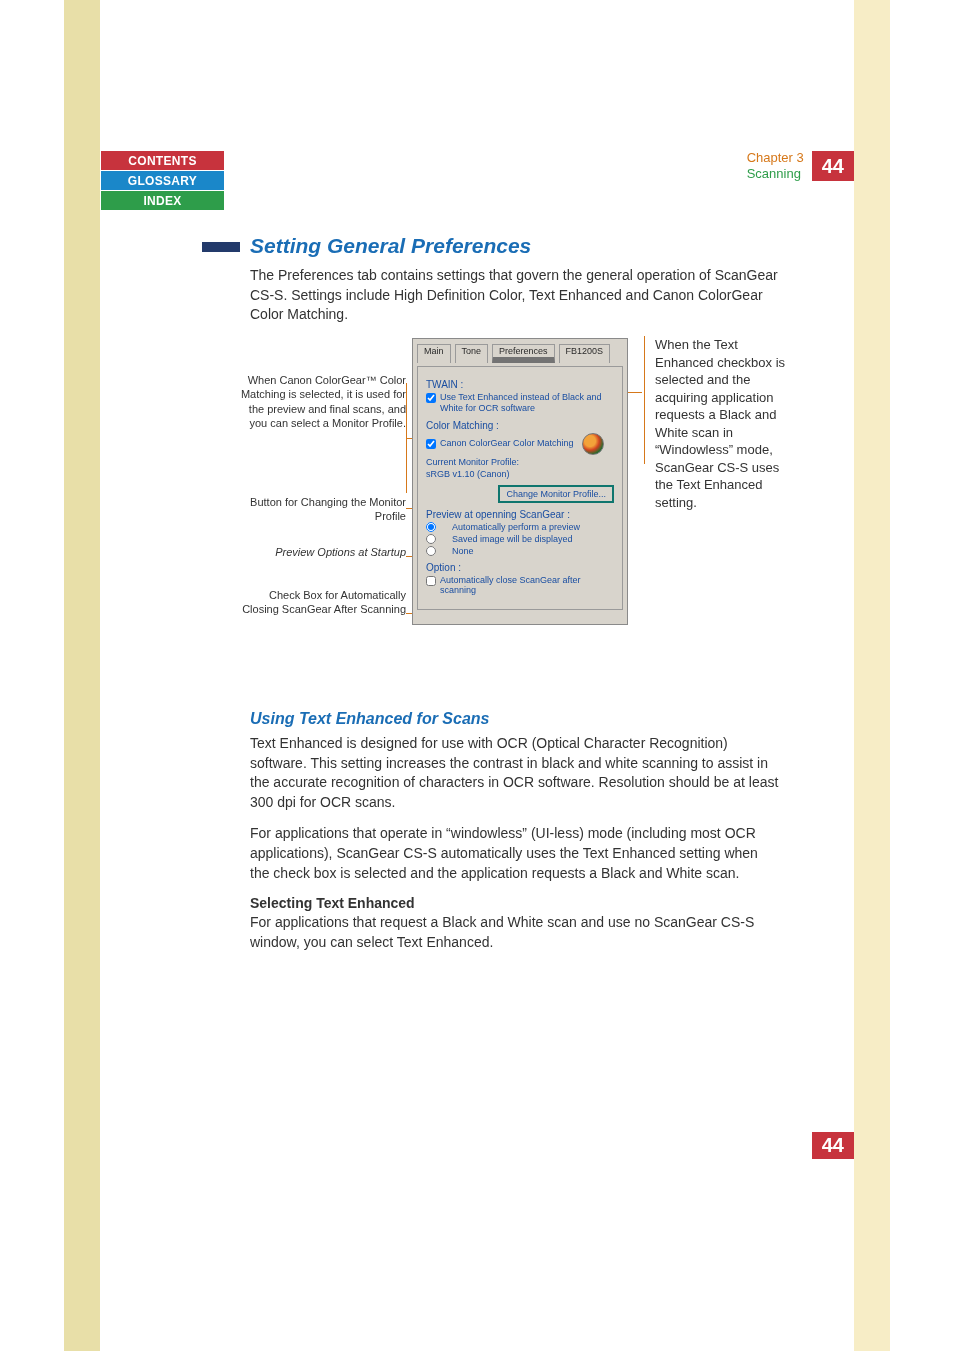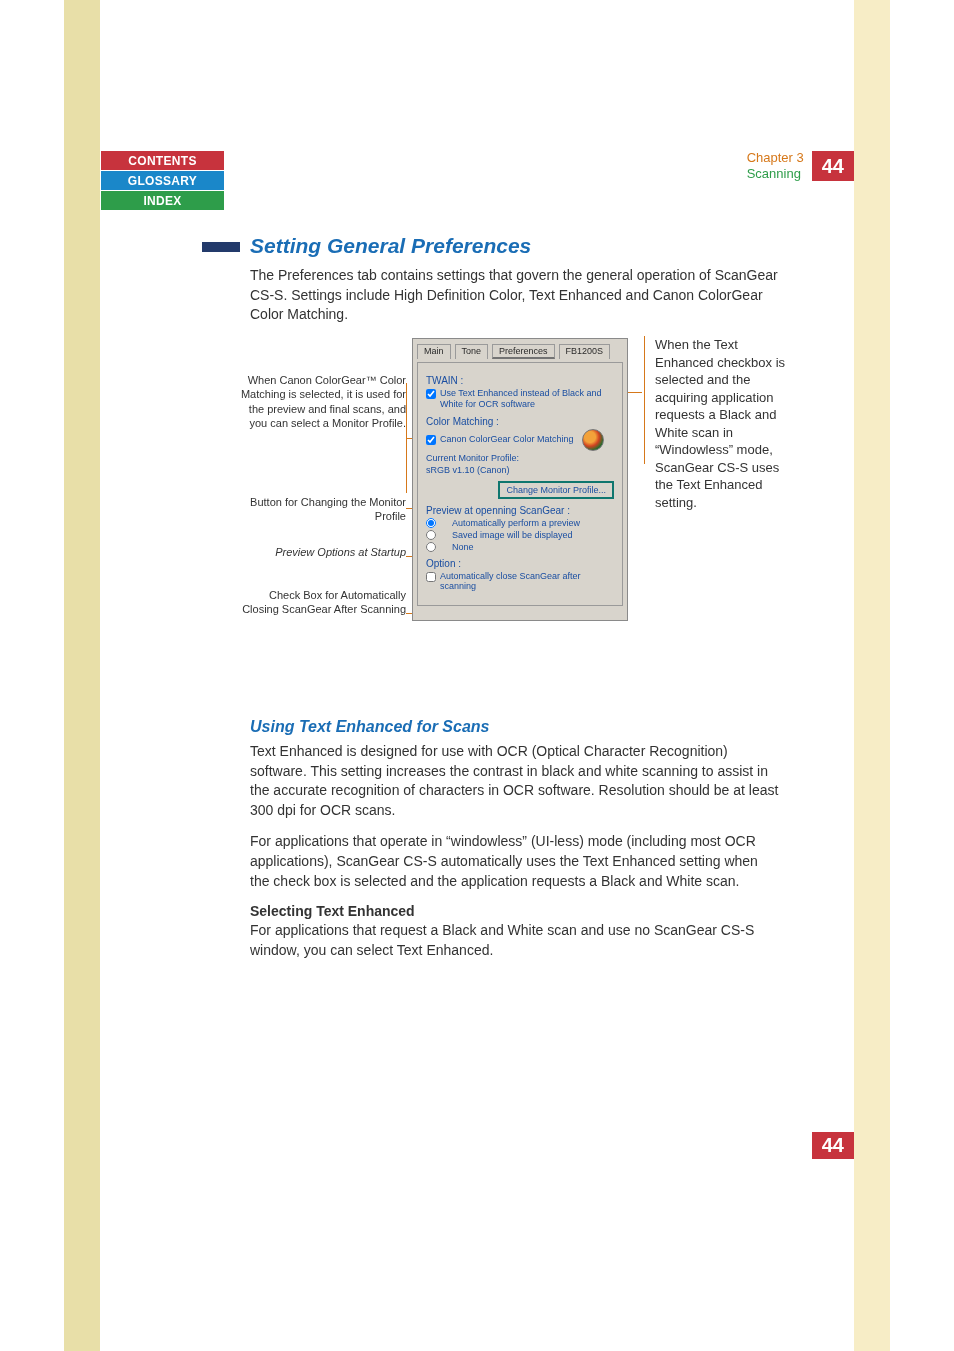--- a/index.html
+++ b/index.html
@@ -116,21 +116,21 @@
     font-size: 14px;
     line-height: 1.4;
     color: #333;
     margin-bottom: 12px;
   }
   h3.sub {
     font-size: 16px;
     font-style: italic;
     font-weight: bold;
     color: #1a6db5;
-    margin-top: 24px;
+    margin-top: 16px;
     margin-bottom: 6px;
   }
   .bold-run { font-weight: bold; color: #333; font-size: 14px; margin-top: 12px; }
 
   
   .diagram {
     position: absolute;
     left: 236px;
     top: 338px;
     width: 610px;
@@ -188,21 +188,21 @@
     background: #d8d4cc;
     border: 1px solid #9a9a9a;
     padding: 1px 6px;
     font-size: 9px;
     border-bottom: none;
     position: relative;
     top: 1px;
   }
   .tab.active {
     background: #d8d4cc;
-    border-bottom: 2px solid #737373;
+    border-bottom: 6px solid #737373;
     z-index: 2;
   }
   .panel-inner {
     border: 1px solid #9a9a9a;
     background: #d8d4cc;
     padding: 6px 8px 10px 8px;
   }
   .grp-label { color: #1a4ea1; font-size: 10px; margin-top: 6px; margin-bottom: 2px; }
   .chk {
     display: flex;

